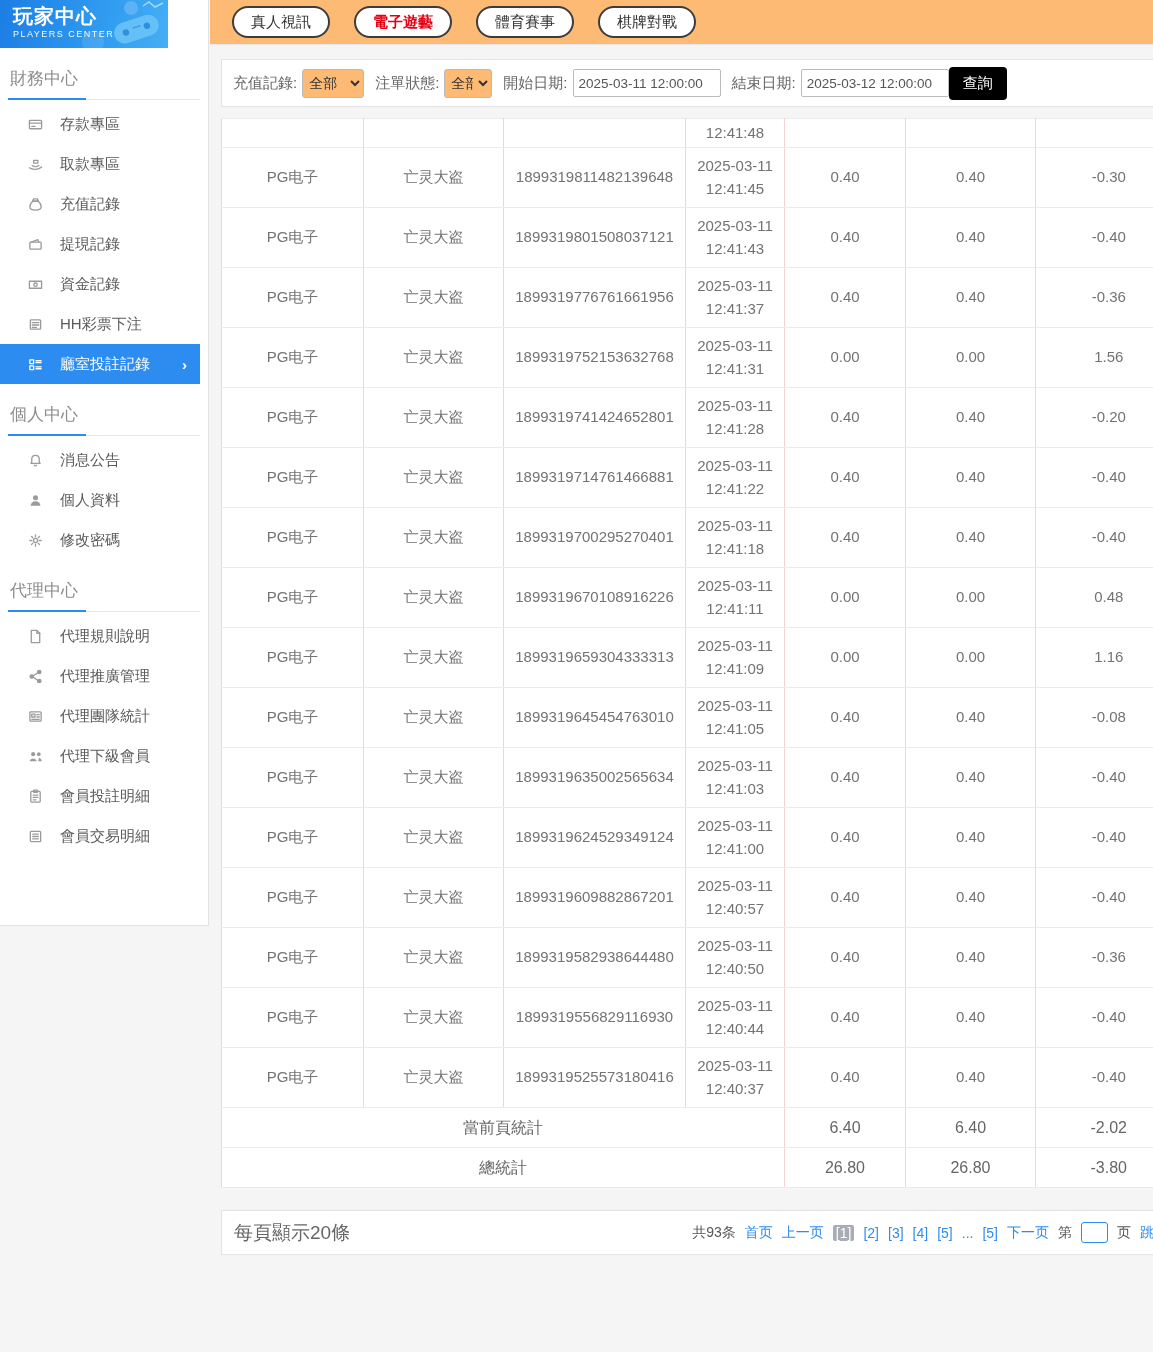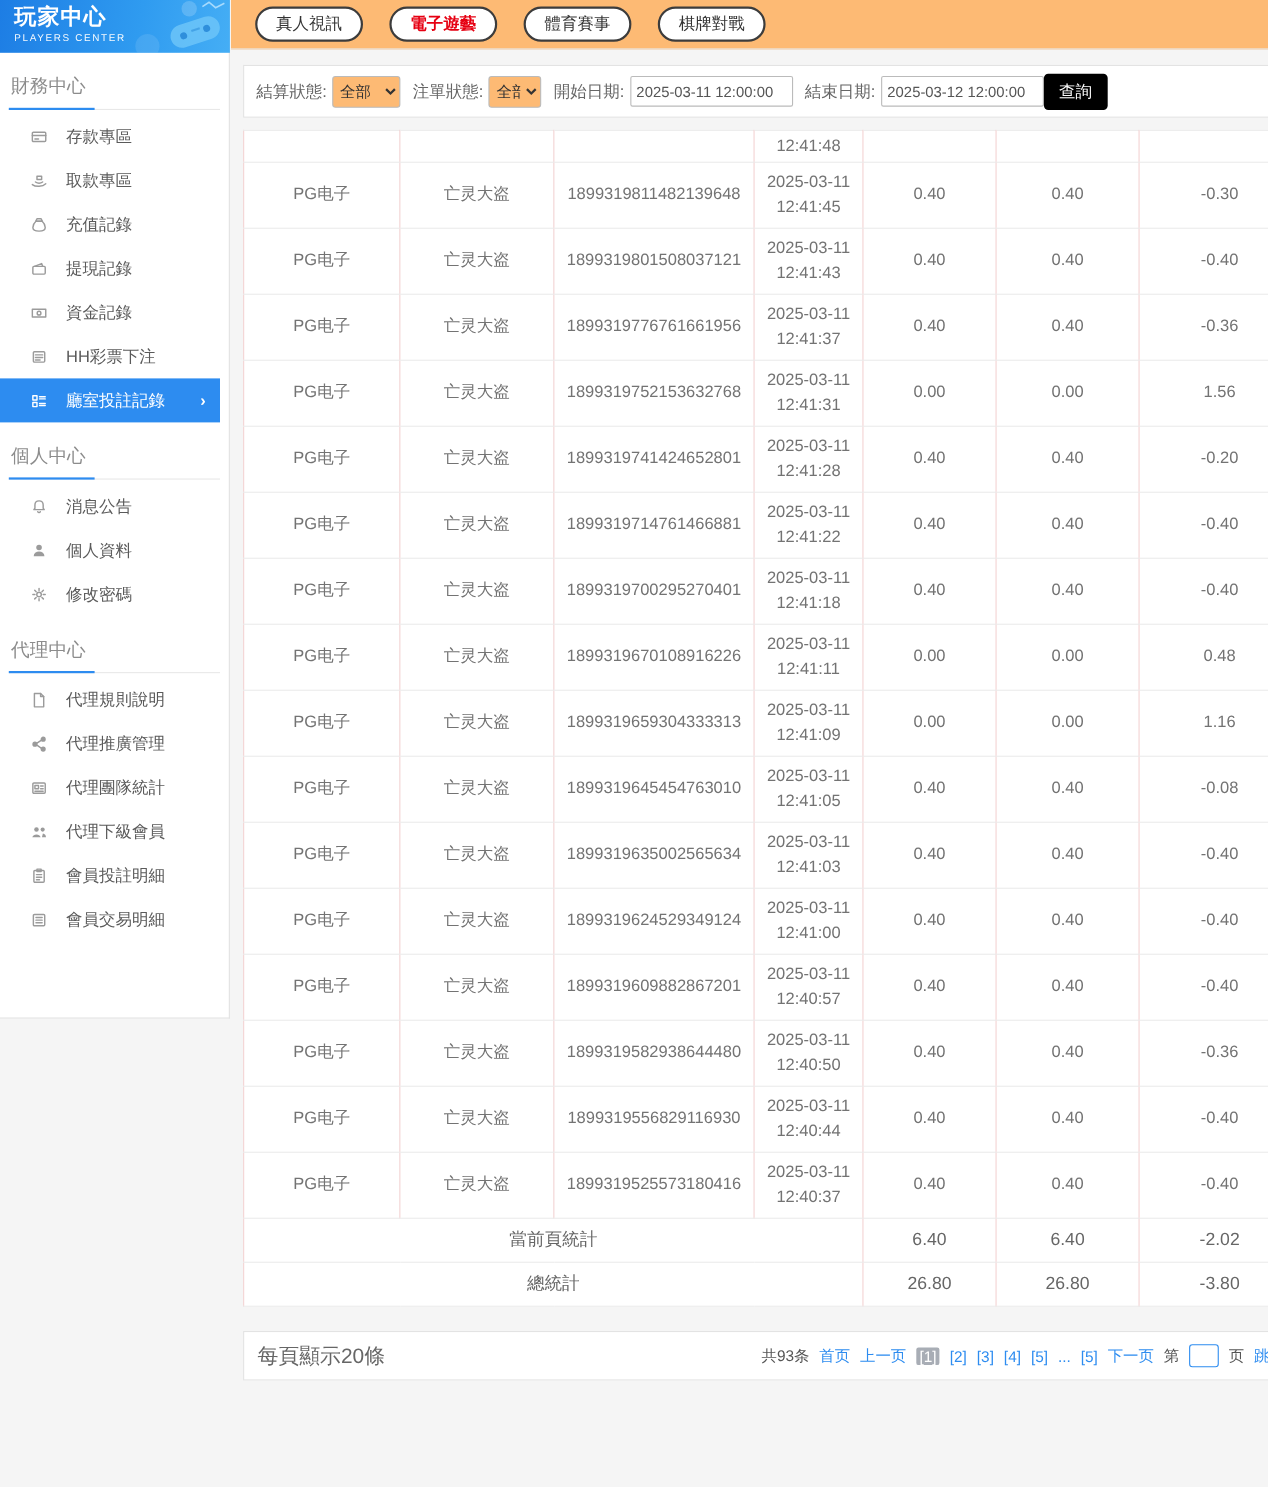--- a/index.html
+++ b/index.html
@@ -9,21 +9,21 @@
     background:#f5f5f5; color:#333; position:relative;
   }
 
   
   .sidebar {
     position:absolute; left:0; top:0; width:209px; height:926px;
     background:#fff; border-right:1px solid #e2e2e2; border-bottom:1px solid #e2e2e2;
     z-index:2;
   }
   .side-header {
-    height:48px; width:209px; position:relative; overflow:hidden;
+    height:48px; width:168px; position:relative; overflow:hidden;
     background:linear-gradient(100deg,#1d7de4 0%,#2f9bf0 60%,#45aef5 100%);
     color:#fff; padding:4px 0 0 13px;
   }
   .side-header .t1 { font-size:20px; font-weight:bold; letter-spacing:1px; line-height:24px; }
   .side-header .t2 { font-size:9px; letter-spacing:1.5px; line-height:12px; opacity:.95; }
   .side-header .deco { position:absolute; right:0; top:0; }
 
   .side-section-header {
     margin:21px 0 0 10px; font-size:17px; color:#8c8c8c; line-height:20px;
   }
@@ -320,21 +320,21 @@
 <div class="main">
 
   <div class="tabbar" id="tabbar">
       <button class="pill">真人視訊</button>
       <button class="pill active">電子遊藝</button>
       <button class="pill">體育賽事</button>
       <button class="pill">棋牌對戰</button>
     </div>
 
   <div class="filter-panel">
-    <label>結算狀態:</label>
+    <label>充值記錄:</label>
     <select class="wide">
       <option>全部</option>
     </select>
     <label class="gap">注單狀態:</label>
     <select class="narrow">
       <option>全部</option>
     </select>
     <label class="gap">開始日期:</label>
     <input class="date" type="text" value="2025-03-11 12:00:00" style="">
     <label class="gap">結束日期:</label>

